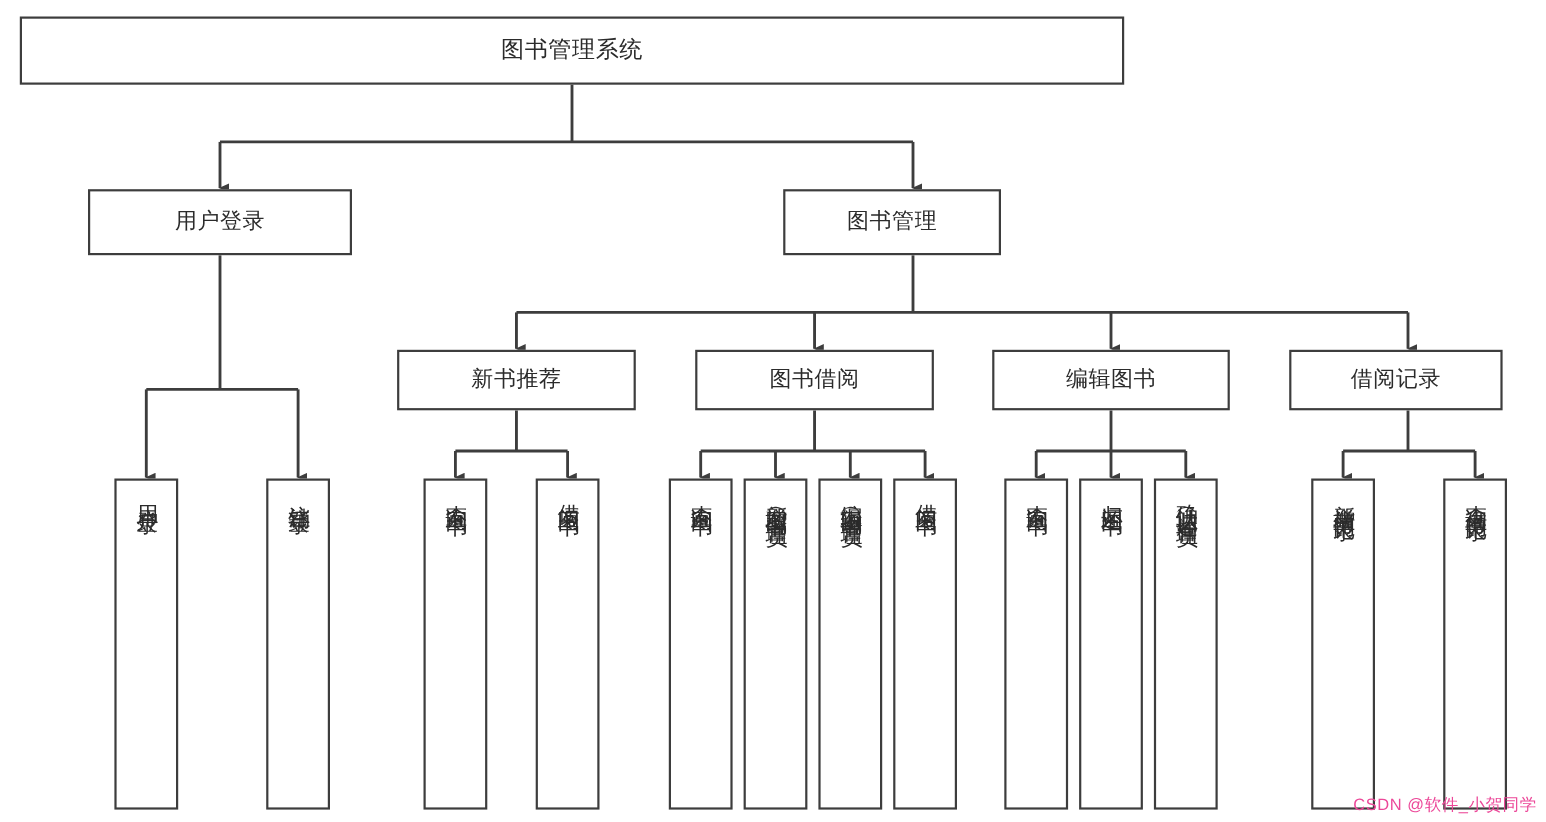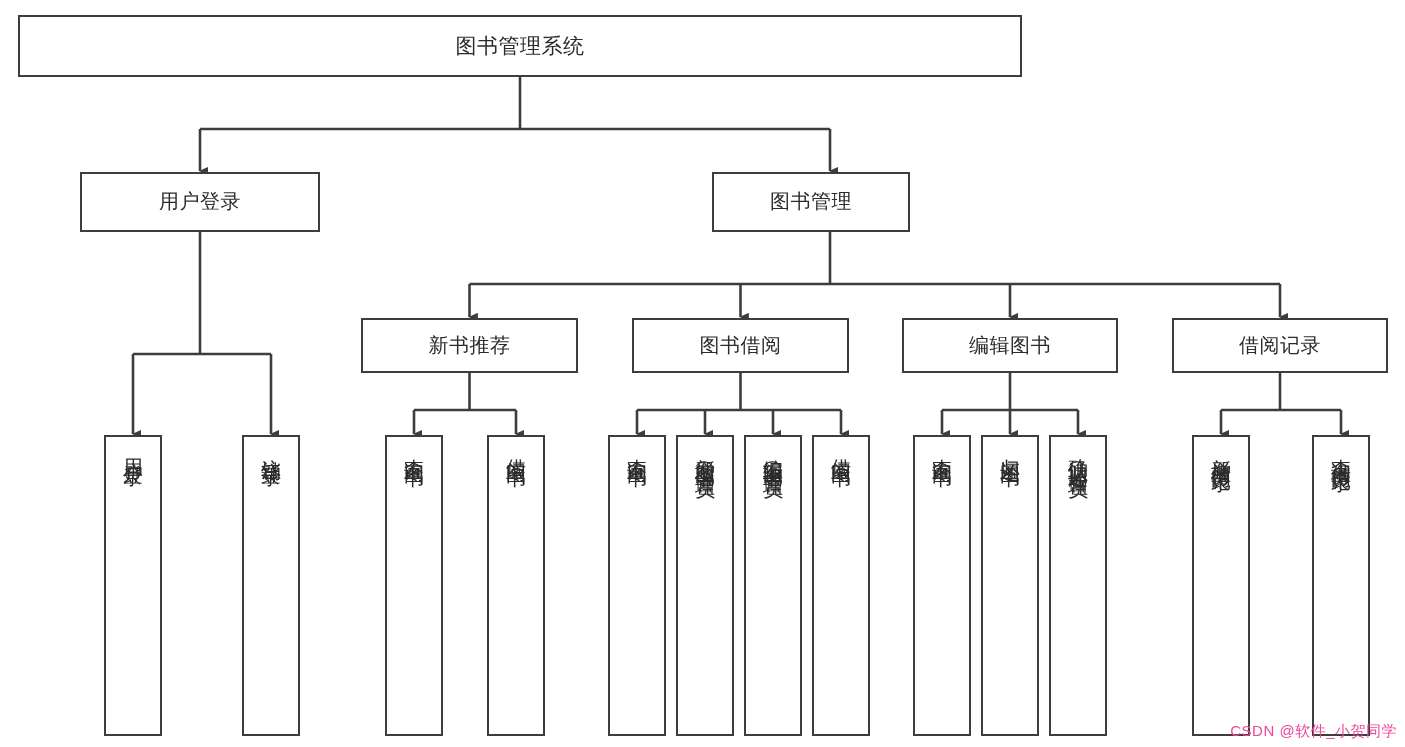--- a/index.html
+++ b/index.html
@@ -135,21 +135,21 @@
 
   <div class="node level3" style="left: 632px; top: 318px; width: 217px; height: 55px;">
     <span class="label">图书借阅</span>
   </div>
   <div class="node level3" style="left: 361px; top: 318px; width: 217px; height: 55px;">
     <span class="label">新书推荐</span>
   </div>
   <div class="node level3" style="left: 902px; top: 318px; width: 216px; height: 55px;">
     <span class="label">编辑图书</span>
   </div>
-  <div class="node level3" style="left: 1172px; top: 318px; width: 216px; height: 55px; text-align: right;">
+  <div class="node level3" style="left: 1172px; top: 318px; width: 194px; height: 55px; text-align: right;">
     <span class="label">借阅记录</span>
   </div>
 
   <div id="leaf-nodes">
       <div class="node leaf" style="left: 104px; top: 435px; width: 58px; height: 301px;">
         <span class="label">用户登录</span>
       </div>
       <div class="node leaf" style="left: 242px; top: 435px; width: 58px; height: 301px;">
         <span class="label">注销登录</span>
       </div>

